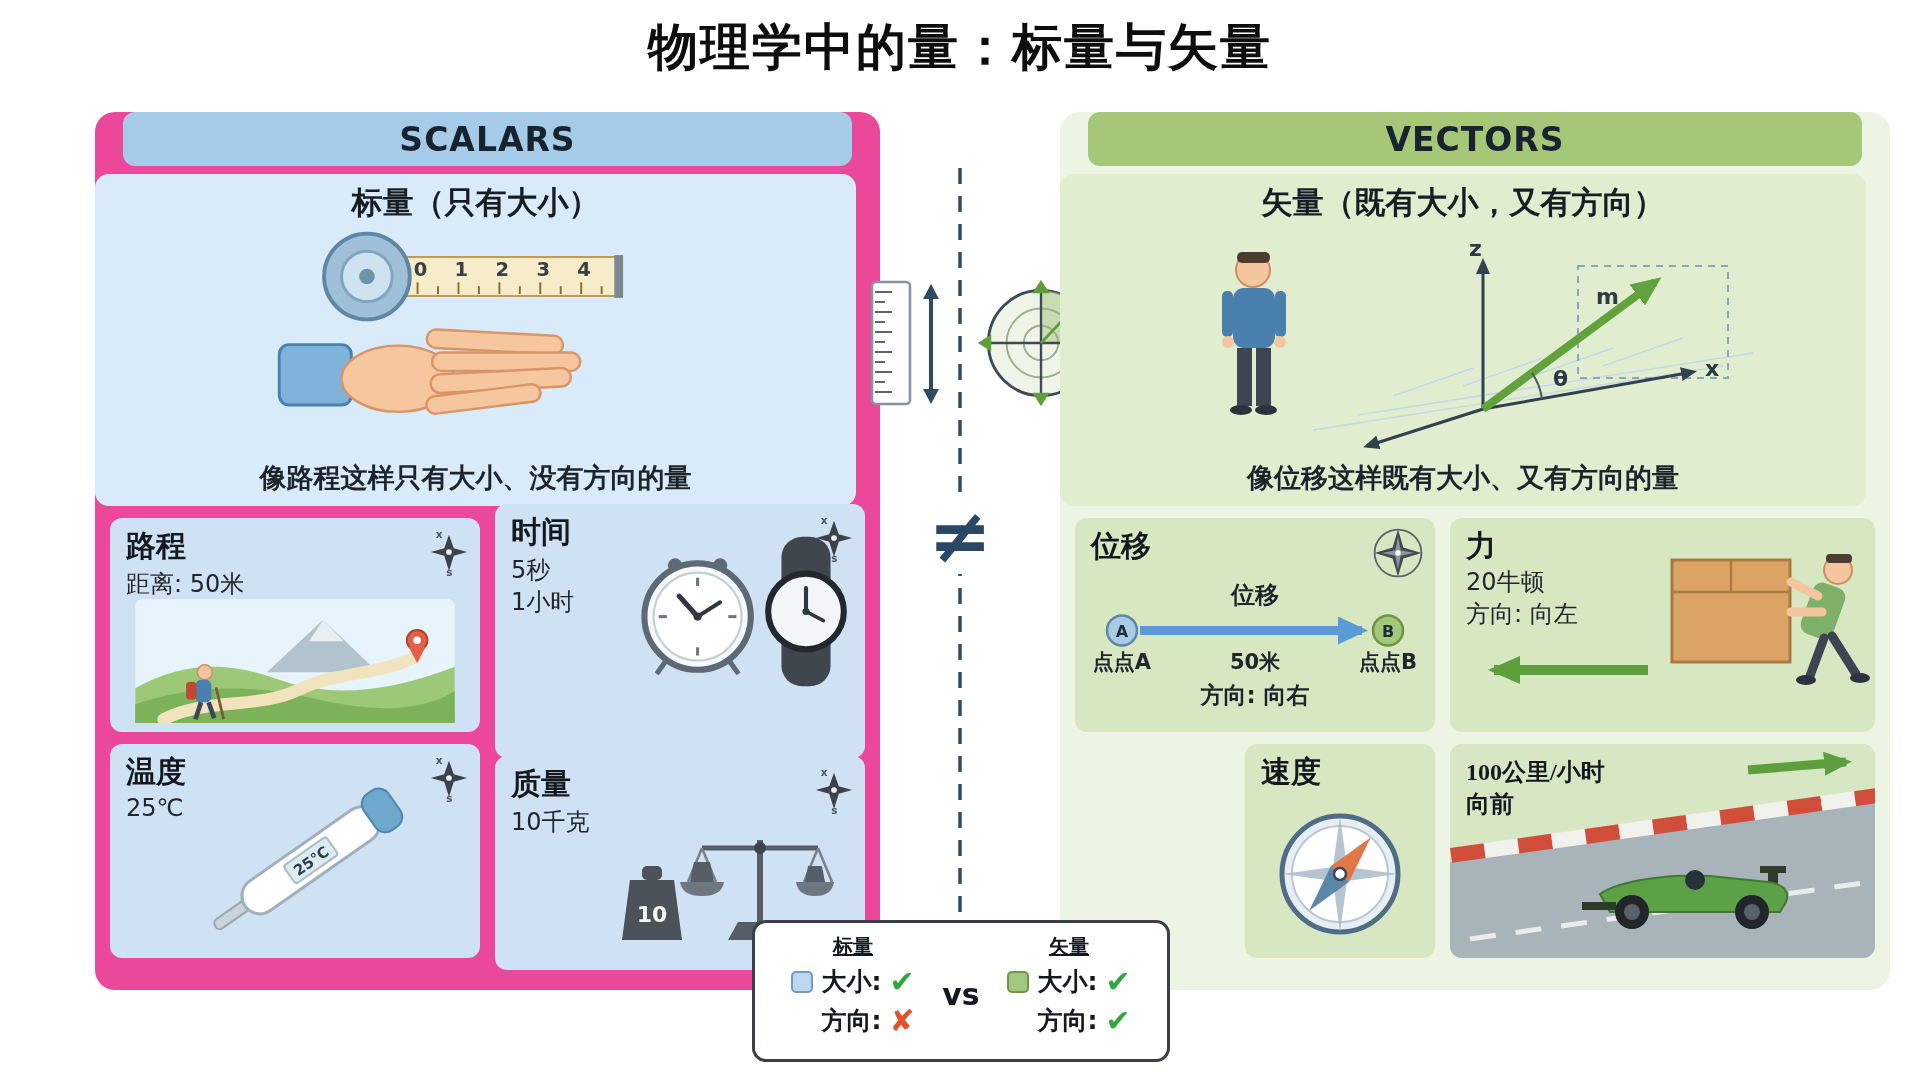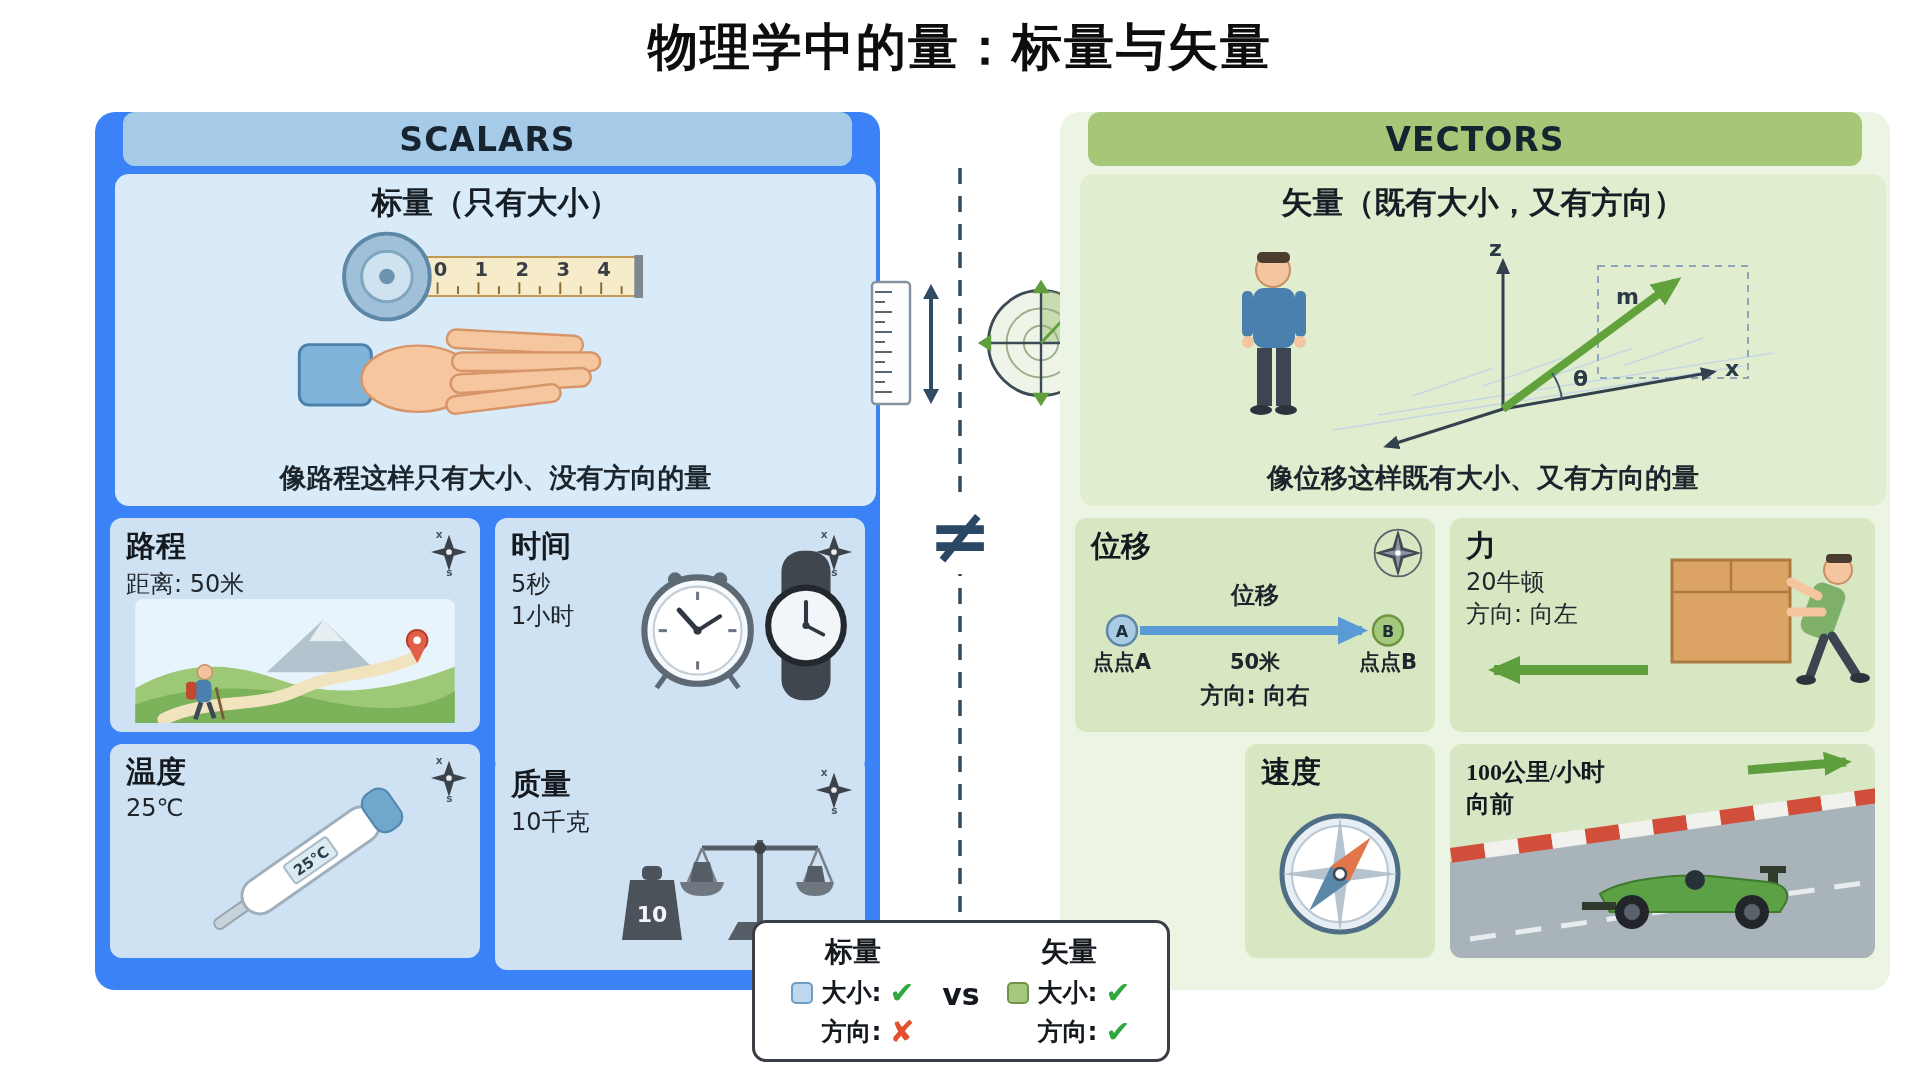--- a/index.html
+++ b/index.html
@@ -5,45 +5,45 @@
   html,body{margin:0;padding:0;background:#ffffff;}
   *{box-sizing:border-box;}
   .canvas{position:relative;width:1920px;height:1072px;background:#ffffff;
           font-family:"DejaVu Sans","Liberation Sans",sans-serif;color:#14191f;overflow:hidden;}
   svg text{font-family:"DejaVu Sans","Liberation Sans",sans-serif;}
 
   .title{position:absolute;top:14px;left:0;width:100%;text-align:center;
          font-size:50px;font-weight:800;color:#0d0d0d;letter-spacing:2px;margin:0;}
 
   .panel{position:absolute;border-radius:20px;}
-  .panel-left{left:95px;top:112px;width:785px;height:878px;background:#3b82f6;}
+  .panel-left{left:95px;top:112px;width:785px;height:878px;background:#ec4899;}
   .panel-right{left:1060px;top:112px;width:830px;height:878px;background:#ecf4e3;}
 
   .panel-header{position:absolute;left:28px;top:0;height:54px;border-radius:12px;
                 display:flex;align-items:center;justify-content:center;
                 font-size:33px;font-weight:700;color:#17242f;letter-spacing:1px;}
   .panel-header.blue{width:729px;background:#a6cbe8;}
   .panel-header.green{width:774px;background:#a6c778;}
 
-  .intro{position:absolute;left:20px;top:62px;height:332px;border-radius:14px;}
+  .intro{position:absolute;left:0;top:62px;height:332px;border-radius:14px;}
   .intro-left{width:761px;background:#d9eaf8;}
   .intro-right{width:806px;background:#e0edcf;}
   .subtitle{position:absolute;top:8px;left:0;width:100%;text-align:center;
             font-size:31px;font-weight:700;color:#161d24;}
   .caption{position:absolute;bottom:10px;left:0;width:100%;text-align:center;
            font-size:27px;font-weight:700;color:#1c242c;}
   .intro-art{position:absolute;left:50%;transform:translateX(-50%);}
   .tape-svg{top:46px;width:480px;height:224px;}
   .axes-svg{top:44px;width:640px;height:238px;}
 
   .card{position:absolute;border-radius:12px;}
   .card-blue{background:#cfe2f4;}
   .card-green{background:#d6e7c2;}
   .card-distance{left:15px;top:406px;width:370px;height:214px;padding-left:24px;}
-  .card-time{left:400px;top:406px;width:370px;height:254px;}
+  .card-time{left:400px;top:392px;width:370px;height:254px;}
   .card-temp{left:15px;top:632px;width:370px;height:214px;}
   .card-mass{left:400px;top:632px;width:370px;height:214px;margin-top:12px;}
   .card-disp{left:15px;top:406px;width:360px;height:214px;}
   .card-force{left:390px;top:406px;width:425px;height:214px;}
   .card-velocity{left:185px;top:632px;width:190px;height:214px;}
   .card-speed{left:390px;top:632px;width:425px;height:214px;overflow:hidden;font-family:Liberation Serif, serif;}
 
   .card-title{position:absolute;left:16px;top:8px;font-size:30px;font-weight:700;color:#14191f;}
   .card-line{position:absolute;left:16px;font-size:24px;font-weight:500;color:#20262c;}
   .l1{top:50px;} .l2{top:82px;}
@@ -65,21 +65,21 @@
   .ruler-svg{position:absolute;left:870px;top:280px;width:42px;height:126px;}
   .udarrow-svg{position:absolute;left:918px;top:281px;width:26px;height:126px;}
   .radar-svg{position:absolute;left:974px;top:276px;width:134px;height:134px;}
   .neq{position:absolute;left:908px;top:498px;width:104px;text-align:center;
        font-size:76px;font-weight:800;color:#2b4766;line-height:1;background:#ffffff;border-radius:10px;}
 
   .compare{position:absolute;left:752px;top:920px;width:418px;height:142px;background:#ffffff;
            border:3px solid #3a3f45;border-radius:14px;z-index:10;display:flex;
            padding:10px 18px;justify-content:space-between;}
   .cmp-col{display:flex;flex-direction:column;align-items:center;gap:4px;width:160px;}
-  .cmp-title{font-size:28px;font-weight:800;color:#14191f;}
+  .cmp-title{font-size:20px;font-weight:800;color:#14191f;text-decoration:underline;}
   .cmp-row{display:flex;align-items:center;gap:8px;font-size:25px;font-weight:700;color:#14191f;}
   .swatch{width:22px;height:22px;border-radius:5px;border:2px solid transparent;}
   .swatch.blue{background:#bcd7ee;border-color:#6d9cc4;}
   .swatch.green{background:#a4c97e;border-color:#71944a;}
   .swatch.ghost{visibility:hidden;}
   .cmp-vs{font-size:30px;font-weight:800;margin-top:44px;color:#14191f;}
   .mark{font-size:30px;font-weight:700;}
   .mark.check{color:#2ea83c;}
   .mark.cross{color:#e2502e;}
 

